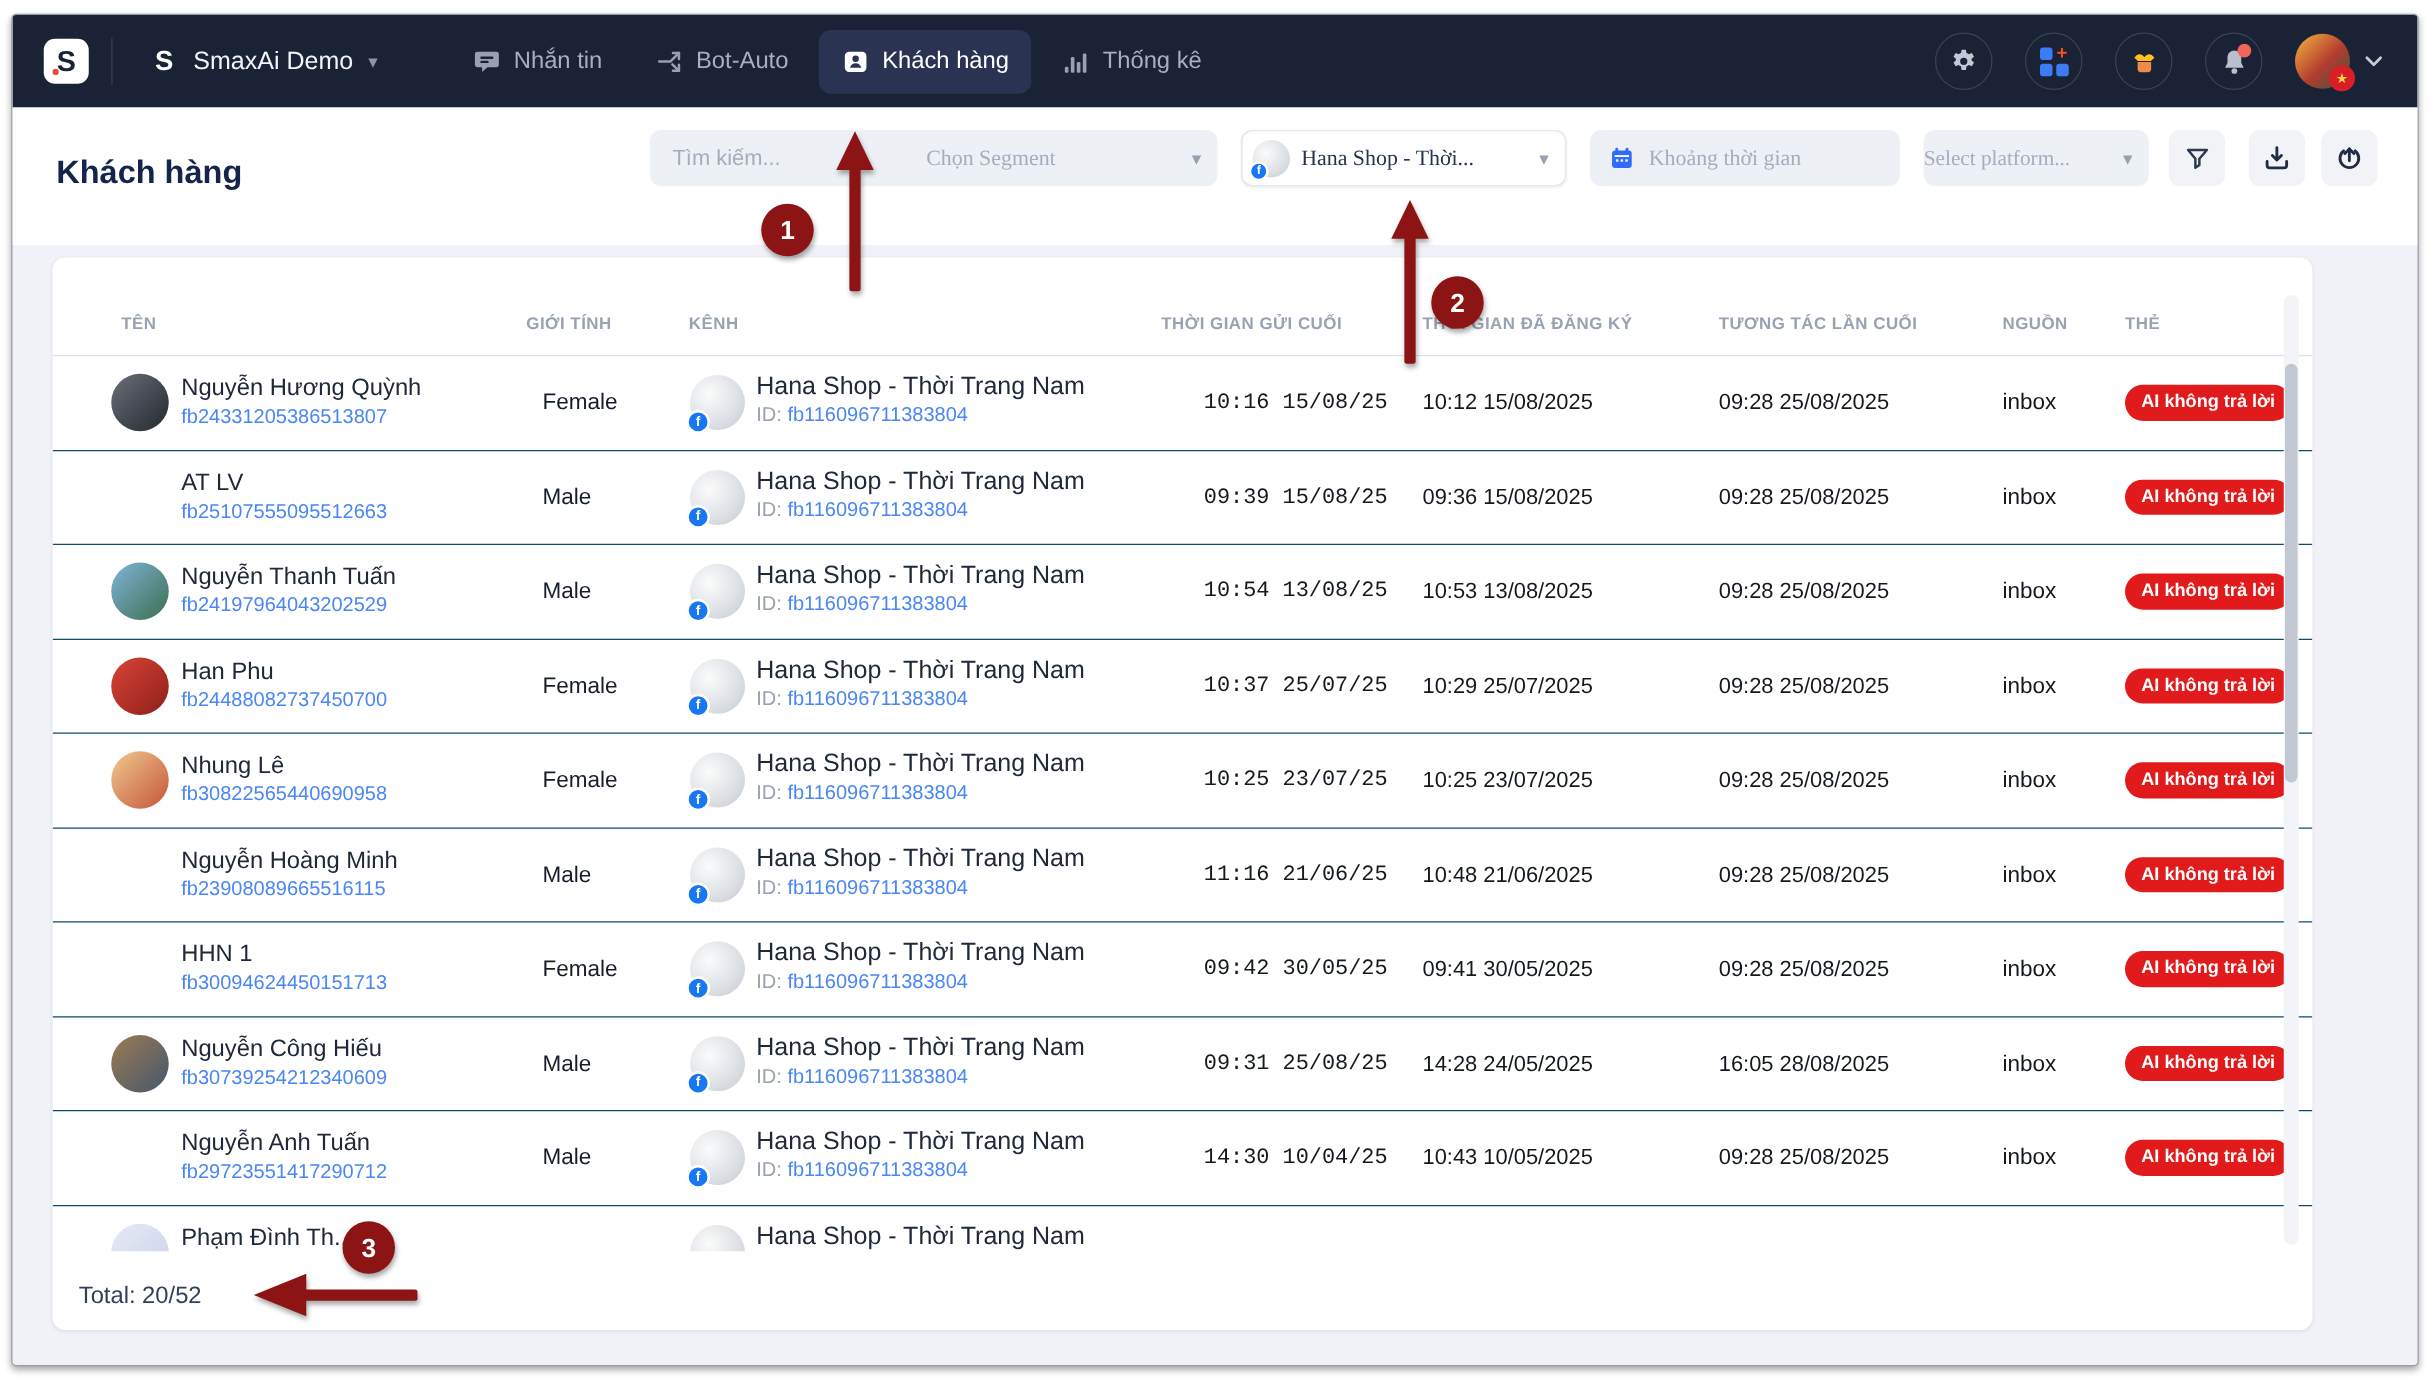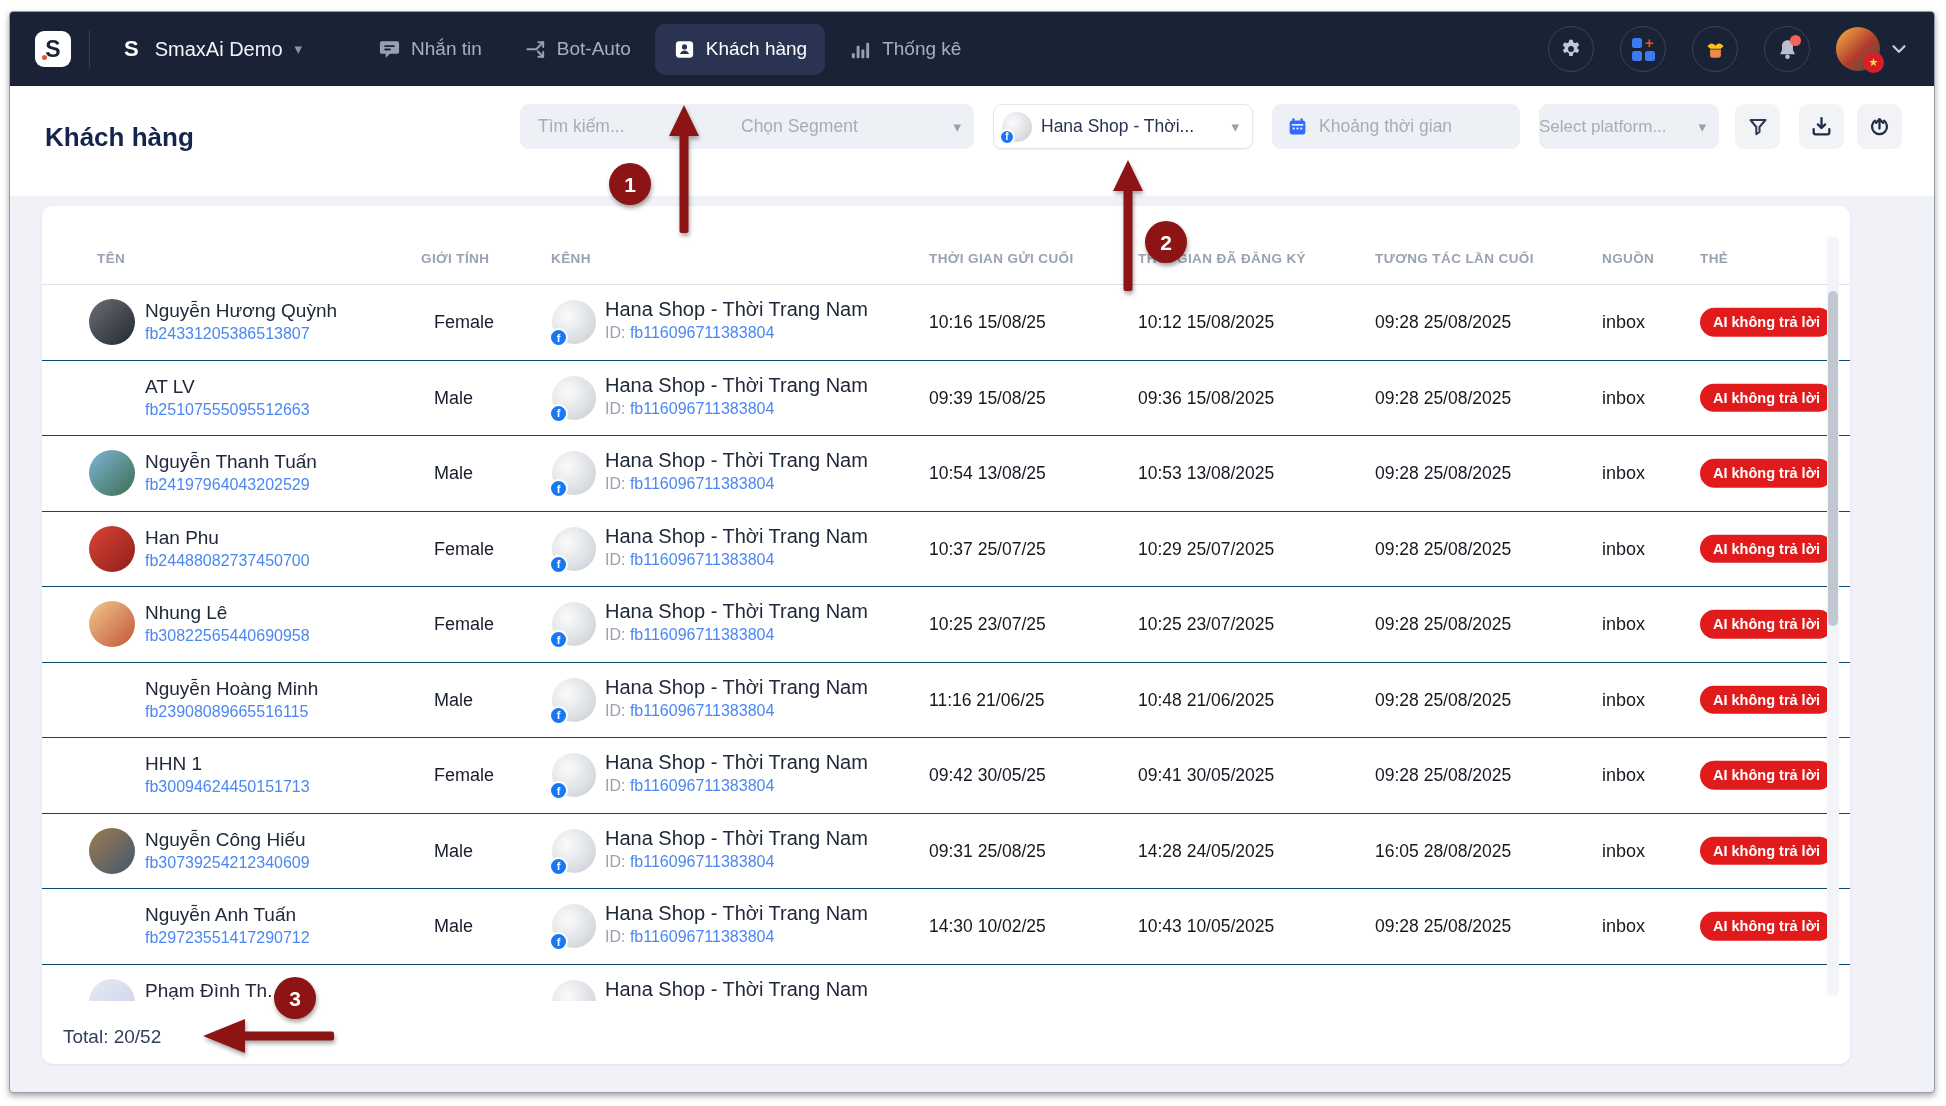--- a/index.html
+++ b/index.html
@@ -33,21 +33,21 @@
   .apps-grid .sq{background:#3d7bf5;border-radius:2.5px;}
   .apps-grid .plus{color:#f4511e;font-size:15px;font-weight:bold;line-height:10px;text-align:center;}
   .bell-dot{position:absolute;right:8px;top:8px;width:11px;height:11px;border-radius:50%;background:#f2655c;}
   .user-wrap{display:flex;align-items:center;gap:8px;cursor:pointer;}
   .user-avatar{width:44px;height:44px;border-radius:50%;background:linear-gradient(135deg,#e8a13c 10%,#b33b2e 55%,#2f5d46);position:relative;}
   .flag-badge{position:absolute;right:-4px;bottom:-2px;width:21px;height:21px;border-radius:50%;background:#d81f26;color:#ffd84d;font-size:11px;display:flex;align-items:center;justify-content:center;}
   
   .toolbar{position:absolute;left:0;top:74px;right:0;height:110px;background:#fff;}
   .page-title{position:absolute;left:35px;top:36px;font-size:26px;font-weight:bold;color:#14244b;}
   .ctrl{position:absolute;top:18px;height:45px;border-radius:9px;background:#edf0f5;display:flex;align-items:center;font-size:17.5px;color:#a5adbb;}
-  .ctrl .lbl{white-space:nowrap;overflow:hidden;}
+  .ctrl .lbl{white-space:nowrap;overflow:hidden;font-family:Liberation Serif, serif;}
   .ctrl .caret{position:absolute;right:13px;top:50%;transform:translateY(-50%);color:#98a0ae;}
   .ctrl-search{left:474px;width:222px;margin-left:36px;}
   .ctrl-search input{border:0;outline:0;background:transparent;width:100%;height:100%;padding:0 18px;font:inherit;color:#4a5568;}
   .ctrl-search input::placeholder{color:#a5adbb;}
   .ctrl-segment{left:713px;width:251px;padding-left:18px;cursor:pointer;}
   .ctrl-page{left:983px;width:260px;background:#fff;border:1.5px solid #e2e6ee;box-shadow:0 1px 2px rgba(20,30,60,.07);padding-left:8px;cursor:pointer;}
   .ctrl-page .lbl{color:#28344e;font-weight:500;margin-left:9px;max-width:170px;}
   .ctrl-date{left:1262px;width:248px;padding-left:15px;cursor:pointer;}
   .ctrl-date .lbl{margin-left:11px;}
   .ctrl-platform{left:1529px;width:180px;font-size:17px;cursor:pointer;}
@@ -73,21 +73,21 @@
   .cust-name{font-size:19px;color:#20293a;line-height:25px;}
   .cust-id{font-size:16px;color:var(--link-blue,#4b87f2);line-height:22px;text-decoration:none;display:inline-block;cursor:pointer;}
   .c-gender{left:392px;font-size:18px;color:#171d2a;}
   .c-chav{left:510px;top:15px;width:44px;height:44px;border-radius:50%;background:radial-gradient(circle at 35% 35%,#fbfbfb,#d9dde2 65%,#c2c7cd);}
   .c-chav .fb-badge{width:19px;height:19px;font-size:11px;}
   .c-chtext{left:563px;top:12px;}
   .ch-name{font-size:20px;color:#20293a;line-height:25px;}
   .ch-id{font-size:16px;line-height:22px;}
   .ch-id-label{color:#99a2b0;}
   .ch-id-value{color:var(--link-blue,#4b87f2);text-decoration:none;cursor:pointer;}
-  .c-t1{left:887px;}.c-t2{left:1096px;}.c-t3{left:1333px;}
+  .c-t1{left:921px;font-family:Liberation Mono, monospace;}.c-t2{left:1096px;}.c-t3{left:1333px;}
   .time-cell{font-size:17.5px;color:#14181f;}
   .c-src{left:1560px;font-size:18px;color:#14181f;}
   .c-tag{left:1658px;}
   .badge{display:inline-block;background:var(--badge-red,#e11b1b);color:#fff;font-size:14.5px;font-weight:bold;padding:7px 13px;border-radius:17px;line-height:1;}
   .scroll-track{position:absolute;right:11px;top:30px;width:12px;height:760px;background:#f3f4f7;border-radius:6px;}
   .scroll-thumb{position:absolute;right:12px;top:85px;width:10px;height:335px;background:#c2c8d2;border-radius:5px;cursor:pointer;}
   .total{position:absolute;left:21px;top:820px;font-size:19px;color:#32405c;}
   
   .ann-overlay{position:absolute;left:0;top:0;width:1926px;height:1082px;pointer-events:none;z-index:50;}
   .ann-shape{fill:var(--annotation,#8c1414);}
@@ -447,21 +447,21 @@
       <a class="cust-id">fb29723551417290712</a>
     </div>
     <div class="cell vcenter c-gender">Male</div>
     <div class="cell c-chav">
       <span class="fb-badge">f</span>
     </div>
     <div class="cell c-chtext">
       <div class="ch-name">Hana Shop - Thời Trang Nam</div>
       <div class="ch-id"><span class="ch-id-label">ID:</span> <a class="ch-id-value">fb116096711383804</a></div>
     </div>
-    <div class="cell vcenter time-cell c-t1">14:30 10/02/25</div>
+    <div class="cell vcenter time-cell c-t1">14:30 10/04/25</div>
     <div class="cell vcenter time-cell c-t2">10:43 10/05/2025</div>
     <div class="cell vcenter time-cell c-t3">09:28 25/08/2025</div>
     <div class="cell vcenter c-src">inbox</div>
     <div class="cell vcenter c-tag">
       <span class="badge">AI không trả lời</span>
     </div>
   </div>
         <div class="row">
     <div class="cell c-avatar" style="background: linear-gradient(135deg, rgb(230, 233, 245), rgb(204, 211, 232));"></div>
     <div class="cell c-name">

